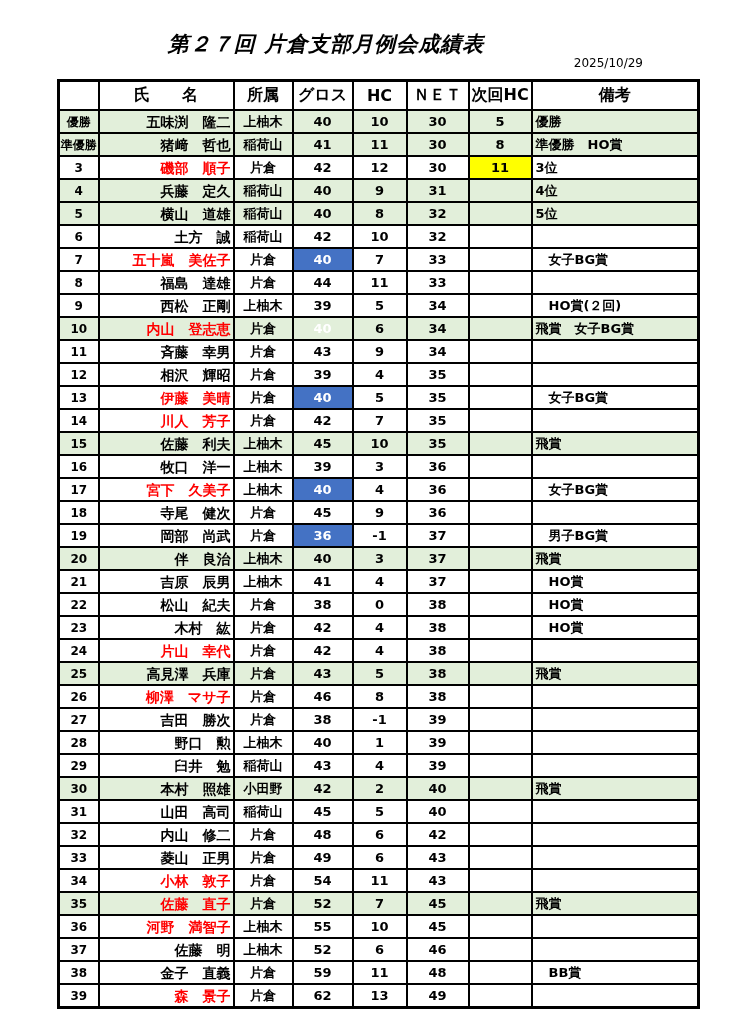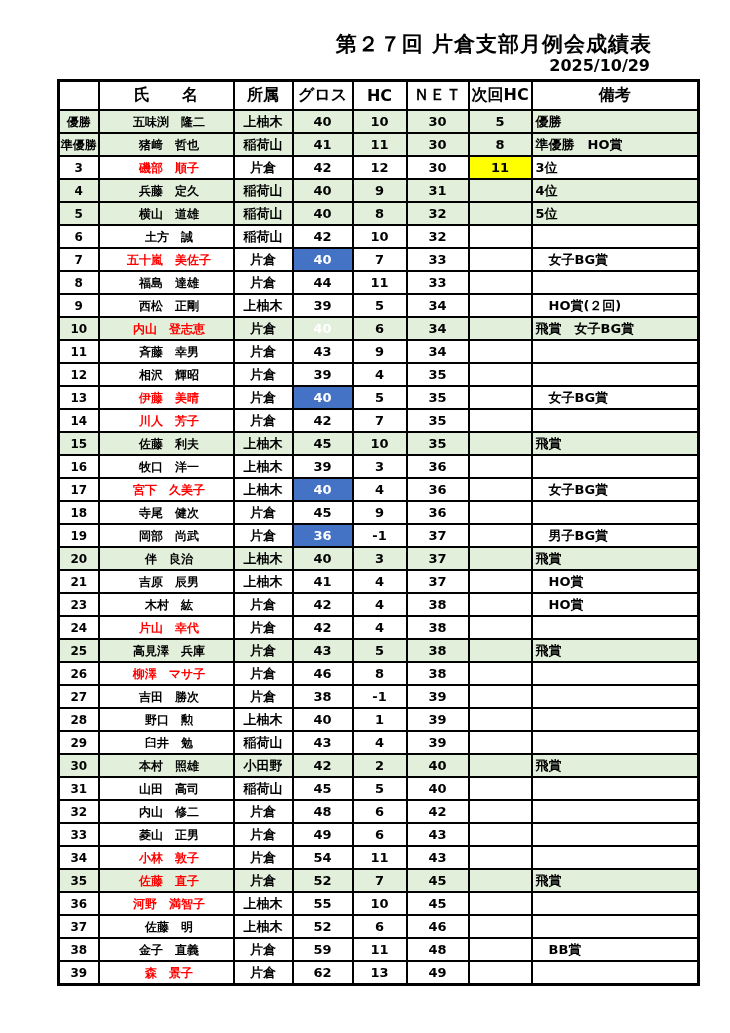--- a/index.html
+++ b/index.html
@@ -1,44 +1,44 @@
 <!DOCTYPE html>
 <html lang="ja" style="--green: #e2efda; --blue: #4472c4; --yellow: #ffff00; --red: #ff0000;"><head>
 <meta charset="utf-8">
 <style>
   html,body{margin:0;padding:0;background:#fff;}
   .page{
     position:relative;width:730px;height:1033px;background:#ffffff;overflow:hidden;
     font-family:"DejaVu Sans","Liberation Sans",sans-serif;color:#000;
   }
   .title{
-    position:absolute;top:30px;left:0;width:652px;text-align:right;
-    font-size:21px;font-weight:bold;letter-spacing:1px;
+    position:absolute;top:30px;left:0;width:652px;text-align:center;
+    font-size:21px;font-weight:bold;letter-spacing:1px;font-style:italic;
   }
   .date{
-    position:absolute;top:56px;right:80px;
-    font-size:16px;font-weight:bold;
+    position:absolute;top:56px;right:87px;
+    font-size:12px;font-weight:normal;
   }
   table.results{
     position:absolute;left:57px;top:79px;width:640px;
     border-collapse:collapse;table-layout:fixed;
     border:3px solid #000;
   }
   .results th,.results td{
     border:2px solid #000;
     padding:0 2px;
     overflow:hidden;white-space:nowrap;
     font-weight:bold;
     text-align:center;
     vertical-align:middle;
   }
   .results thead th{height:27px;font-size:16px;margin-left:31px;}
   .results thead th.col-nexthc{font-size:16px;}
   .results tbody td{height:21px;font-size:13px;line-height:1;}
-  .results td.name-cell{text-align:center;padding-left:8px;font-size:12px;}
+  .results td.name-cell{text-align:right;padding-left:8px;font-size:14px;}
   .results td.rem-cell{text-align:left;padding-left:3px;font-size:13px;}
   .results td.rank-cell{font-size:12px;padding:0;}
   tr.green td{background:var(--green,#e2efda);}
   td.blue-cell{background:var(--blue,#4472c4);color:#fff;}
   td.yellow-cell{background:var(--yellow,#ffff00);color:#000;}
   td.red-name{color:var(--red,#ff0000);margin-top:7px;}
 </style>
 </head>
 <body>
 
@@ -275,20 +275,30 @@
       <td class="rank-cell">21</td>
       <td class="name-cell">吉原　辰男</td>
       <td class="aff-cell">上柚木</td>
       <td class="gross-cell">41</td>
       <td class="hc-cell">4</td>
       <td class="net-cell">37</td>
       <td class="next-cell"></td>
       <td class="rem-cell">　HO賞</td>
     </tr>
         <tr>
+      <td class="rank-cell">22</td>
+      <td class="name-cell">松山　紀夫</td>
+      <td class="aff-cell">片倉</td>
+      <td class="gross-cell">38</td>
+      <td class="hc-cell">0</td>
+      <td class="net-cell">38</td>
+      <td class="next-cell"></td>
+      <td class="rem-cell">　HO賞</td>
+    </tr>
+        <tr>
       <td class="rank-cell">23</td>
       <td class="name-cell">木村　紘</td>
       <td class="aff-cell">片倉</td>
       <td class="gross-cell">42</td>
       <td class="hc-cell">4</td>
       <td class="net-cell">38</td>
       <td class="next-cell"></td>
       <td class="rem-cell">　HO賞</td>
     </tr>
         <tr>

